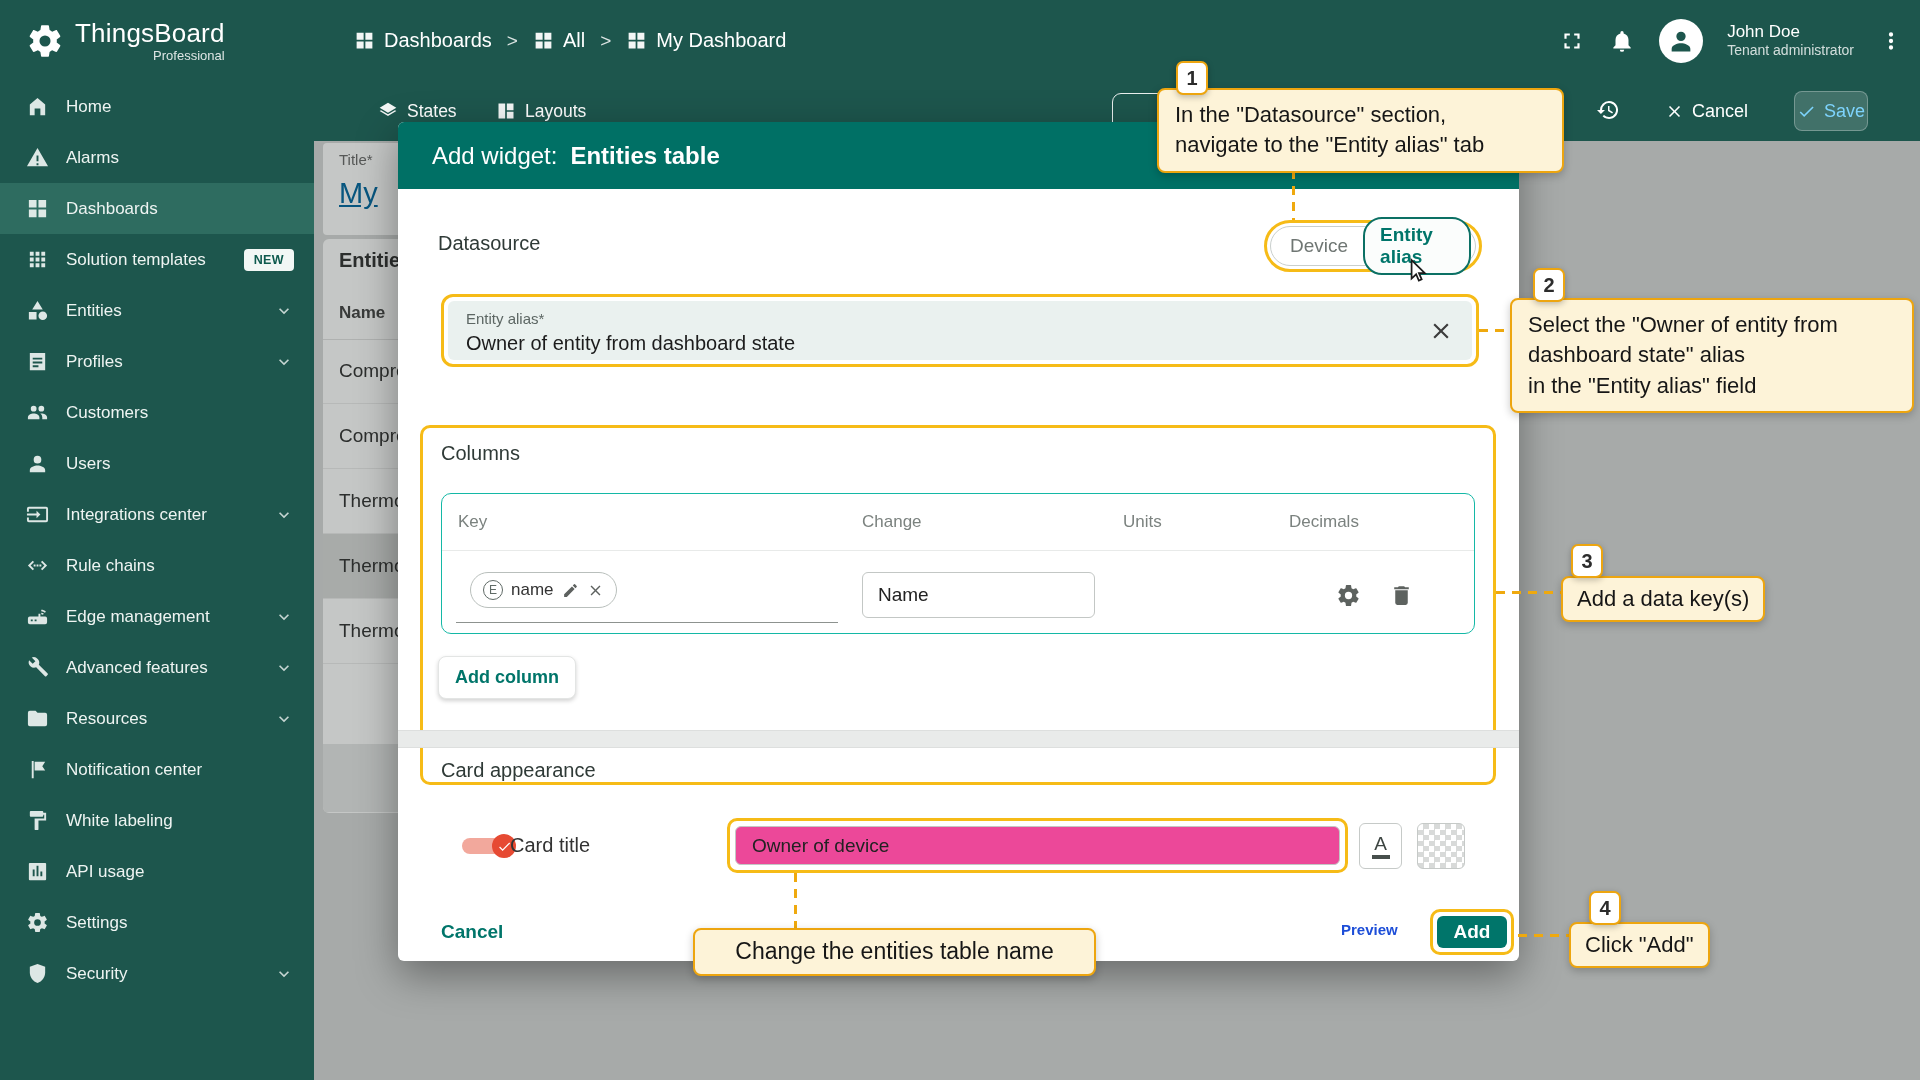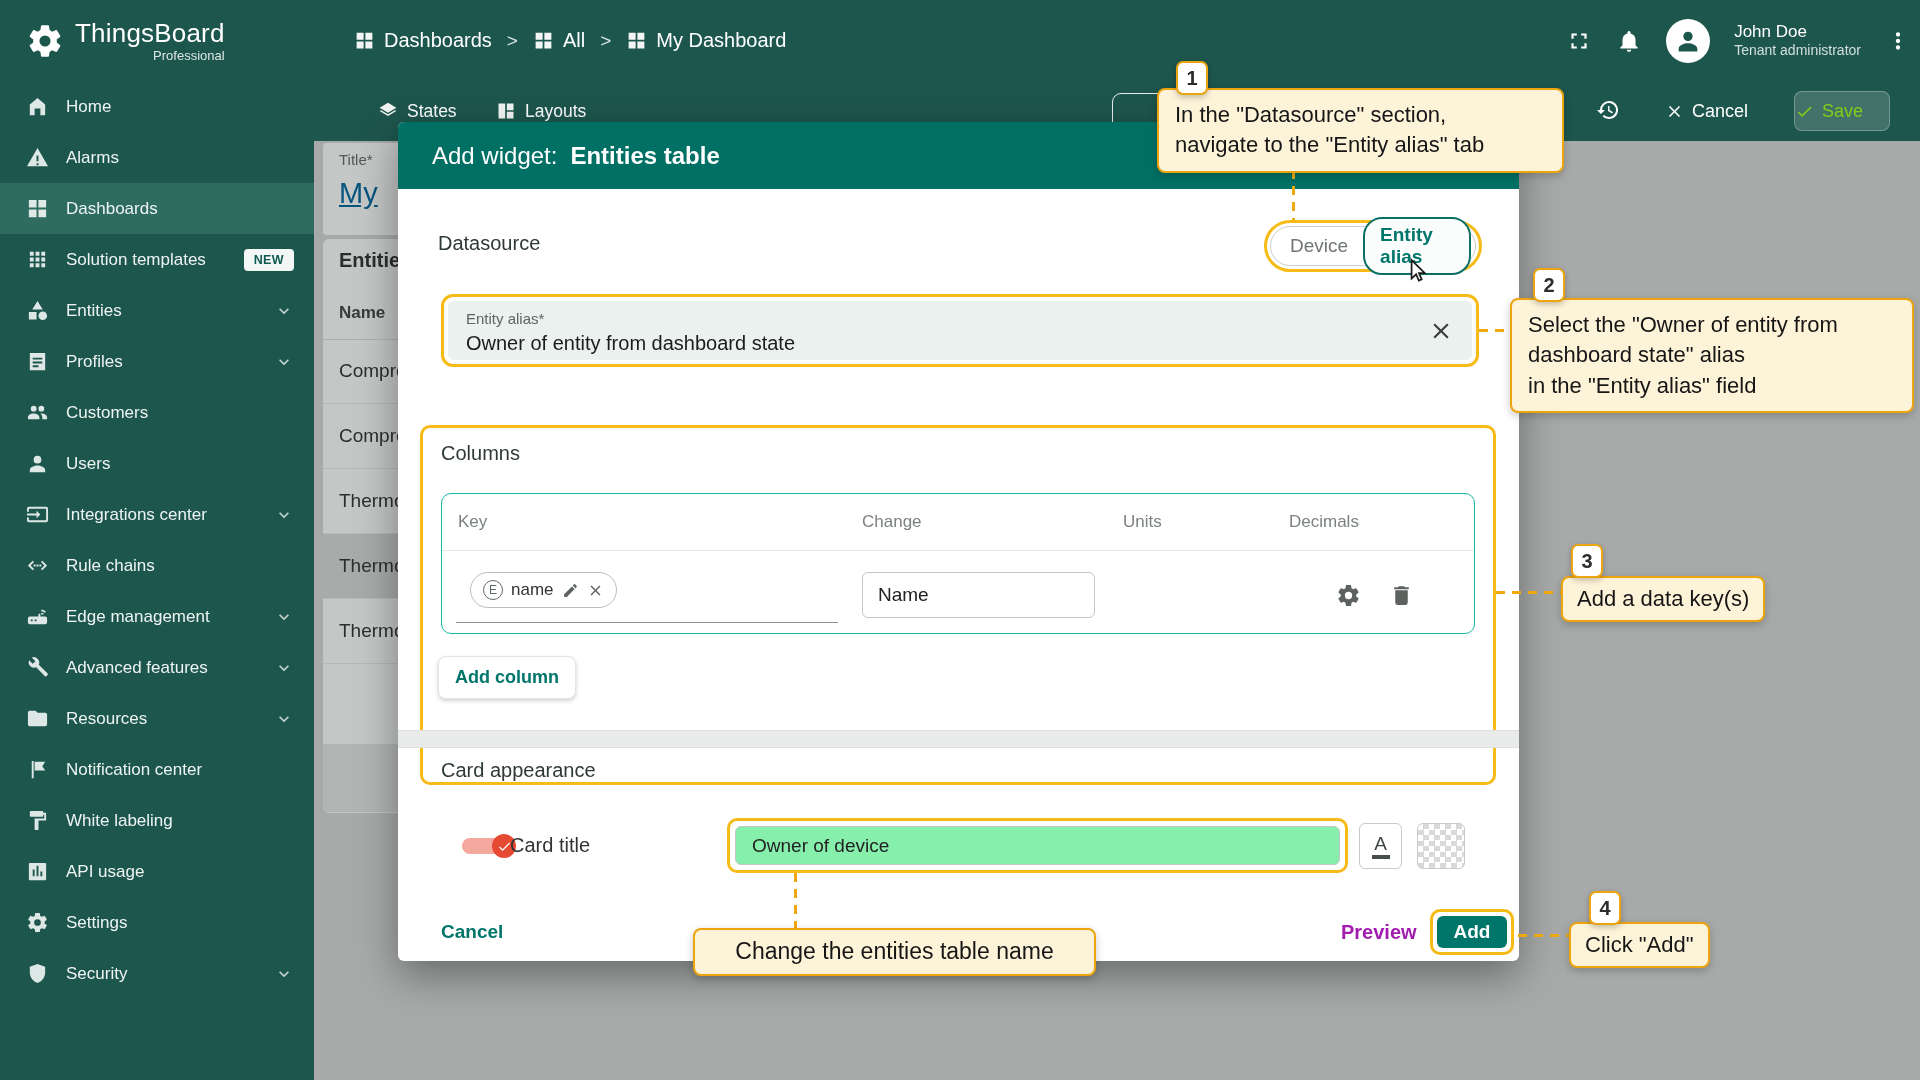--- a/index.html
+++ b/index.html
@@ -11,21 +11,21 @@
   
   .topbar { position:absolute; top:0; left:0; right:0; height:81px; background:#1d564d; color:#fff; display:flex; align-items:center; z-index:5; }
   .brand { width:314px; display:flex; align-items:center; gap:11px; padding-left:26px; }
   .brand .logo { width:38px; height:38px; color:#fff; }
   .brand-name { font-size:26px; letter-spacing:.2px; }
   .brand-sub { display:block; font-size:13px; opacity:.85; text-align:right; margin-top:-1px; }
   .crumbs { display:flex; align-items:center; gap:15px; font-size:20px; margin-left:40px; }
   .crumb { display:flex; align-items:center; gap:9px; }
   .crumb .ic { width:21px; height:21px; opacity:.95; }
   .crumb-sep { opacity:.85; font-size:19px; }
-  .top-actions { margin-left:auto; display:flex; align-items:center; gap:24px; padding-right:9px; }
+  .top-actions { margin-left:auto; display:flex; align-items:center; gap:24px; padding-right:16px; }
   .top-actions .ic { width:26px; height:26px; }
   .avatar { width:44px; height:44px; border-radius:50%; background:#fff; color:#1d564d; display:flex; align-items:center; justify-content:center; flex:0 0 auto; }
   .avatar .ic { width:28px; height:28px; }
   .user-block { line-height:1.25; }
   .user-name { font-size:17px; }
   .user-role { font-size:14px; opacity:.8; }
 
   
   .sidebar { position:absolute; top:81px; left:0; width:314px; bottom:0; background:#1d564d; color:#eef4f2; z-index:5; }
   .side-item { height:51px; display:flex; align-items:center; padding:0 20px 0 26px; gap:17px; font-size:17px; cursor:pointer; }
@@ -38,21 +38,21 @@
   .toolbar { position:absolute; left:314px; top:81px; right:0; height:60px; background:#1d564d; color:#fff; z-index:4; }
   .tbtab { position:absolute; top:0; height:60px; display:flex; align-items:center; gap:9px; font-size:17.5px; cursor:pointer; }
   .tbtab .ic { width:20px; height:20px; opacity:.95; }
   .tbtab-states { left:64px; }
   .tbtab-layouts { left:182px;gap:9px; }
   .plus-btn { position:absolute; left:798px; top:12px; width:152px; height:46px; border:1.5px solid rgba(255,255,255,.9); border-radius:9px; display:flex; align-items:center; justify-content:center; color:#fff; }
   .plus-btn .ic { width:24px; height:24px; }
   .hist-btn { position:absolute; left:1282px; top:17px; width:26px; height:26px; color:#fff; }
   .tb-cancel { position:absolute; left:1351px; top:14px; height:32px; display:flex; align-items:center; gap:8px; font-size:18px; color:#fff; }
   .tb-cancel .ic { width:19px; height:19px; }
-  .tb-save { position:absolute; left:1480px; top:10px; width:96px; height:40px; background:rgba(255,255,255,.16); border:1px solid rgba(255,255,255,.28); border-radius:8px; display:flex; align-items:center; justify-content:flex-start; gap:8px; font-size:18px; color:#84cc16; }
+  .tb-save { position:absolute; left:1480px; top:10px; width:74px; height:40px; background:rgba(255,255,255,.16); border:1px solid rgba(255,255,255,.28); border-radius:8px; display:flex; align-items:center; justify-content:center; gap:8px; font-size:18px; color:#7dd3fc; }
   .tb-save .ic { width:19px; height:19px; }
 
   
   .bgp1 { position:absolute; left:323px; top:143px; width:260px; height:92px; background:#fff; border-radius:4px; z-index:3; overflow:hidden; }
   .bgp1-label { position:absolute; left:16px; top:8px; font-size:15px; color:#6b6b6b; }
   .bgp1-value { position:absolute; left:16px; top:34px; font-size:29px; font-weight:500; color:#0369a1;text-decoration:underline; }
   .bgp2 { position:absolute; left:323px; top:239px; width:260px; height:574px; background:#fff; border-radius:6px; z-index:3; overflow:hidden; }
   .bgp2-title { position:absolute; left:16px; top:10px; font-size:20px; font-weight:700; color:#333; }
   .bgp2-colhead { position:absolute; left:16px; top:64px; font-size:17px; font-weight:700; color:#444; }
   .bgp2-headline { position:absolute; left:0; right:0; top:100px; border-bottom:1px solid #e2e2e2; }
@@ -100,28 +100,28 @@
   .add-col-btn { left:40px; top:534px; width:138px; height:43px; background:#fff; border:1px solid #e3e5e4; border-radius:8px; box-shadow:0 2px 4px rgba(0,0,0,.18); color:#00756a; font-size:18px; font-weight:600; display:flex; align-items:center; justify-content:center; cursor:pointer; }
   .strip { left:0; top:608px; width:100%; height:18px; background:#e9ebea; border-top:1px solid #dddfde; border-bottom:1px solid #dddfde; }
   .card-heading { left:43px; top:637px; font-size:20px; font-weight:500; color:#2f3a37; }
 
   .switch { left:64px; top:712px; width:54px; height:24px; cursor:pointer; }
   .switch-track { position:absolute; left:0; top:4px; width:40px; height:16px; border-radius:8px; background:#f2a89c; }
   .switch-knob { position:absolute; left:30px; top:0; width:24px; height:24px; border-radius:50%; background:#e64a33; color:#fff; display:flex; align-items:center; justify-content:center; }
   .switch-knob .ic { width:15px; height:15px; }
   .card-title-label { left:112px; top:712px; font-size:20px; color:#333; }
   .ct-outline { left:329px; top:696px; width:621px; height:55px; border:3px solid #f6bb17; border-radius:10px; }
-  .ct-input { position:absolute; inset:5px; border:1px solid #c3c7c5; border-radius:6px; background:#86efac; display:flex; align-items:center; padding-left:16px; font-size:19px; color:#222; }
+  .ct-input { position:absolute; inset:5px; border:1px solid #c3c7c5; border-radius:6px; background:#ec4899; display:flex; align-items:center; padding-left:16px; font-size:19px; color:#222; }
   .font-btn { left:961px; top:701px; width:43px; height:46px; border:1px solid #c6cac8; border-radius:6px; display:flex; flex-direction:column; align-items:center; justify-content:center; color:#3d4542; background:#fff; cursor:pointer; }
   .font-A { font-size:19px; line-height:1; }
   .font-bar { width:18px; height:4px; background:#474f4c; margin-top:2px; }
   .pattern-btn { left:1019px; top:701px; width:48px; height:46px; border:1px solid #c6cac8; border-radius:6px; background:repeating-conic-gradient(#d8dad9 0% 25%, #ffffff 0% 50%); background-size:11px 11px; cursor:pointer; }
 
   .m-cancel { left:43px; top:799px; font-size:19px; font-weight:600; color:#00756a; background:none; border:none; cursor:pointer; }
-  .m-preview { left:943px; top:799px; font-size:20px; font-weight:600; color:#a21caf; background:none; border:none; cursor:pointer; }
+  .m-preview { left:943px; top:799px; font-size:15px; font-weight:600; color:#1d4ed8; background:none; border:none; cursor:pointer; }
   .add-outline { left:1032px; top:787px; width:84px; height:46px; border:3px solid #f6bb17; border-radius:10px; }
   .add-btn { position:absolute; inset:4px; background:#00756a; border:none; border-radius:6px; color:#fff; font-size:19px; font-weight:600; display:flex; align-items:center; justify-content:center; cursor:pointer; }
 
   
   .ann-badge { position:absolute; width:32px; height:34px; background:#fff; border:2.5px solid #eda50f; border-radius:7px; display:flex; align-items:center; justify-content:center; font-size:20px; font-weight:700; color:#2c2c2c; z-index:46; box-shadow:0 2px 6px rgba(0,0,0,.25); }
   .ann-box { position:absolute; background:#fdf3d8; border:2.5px solid #eda50f; border-radius:8px; padding:10px 16px; font-size:22px; line-height:1.38; color:#161616; white-space:pre-line; z-index:45; box-shadow:0 3px 9px rgba(0,0,0,.22); }
   .ann1-badge { left:1176px; top:61px; }
   .ann1-box  { left:1157px; top:88px; width:407px; }
   .ann2-badge { left:1533px; top:268px; }
   .ann2-box  { left:1510px; top:298px; width:404px; }

